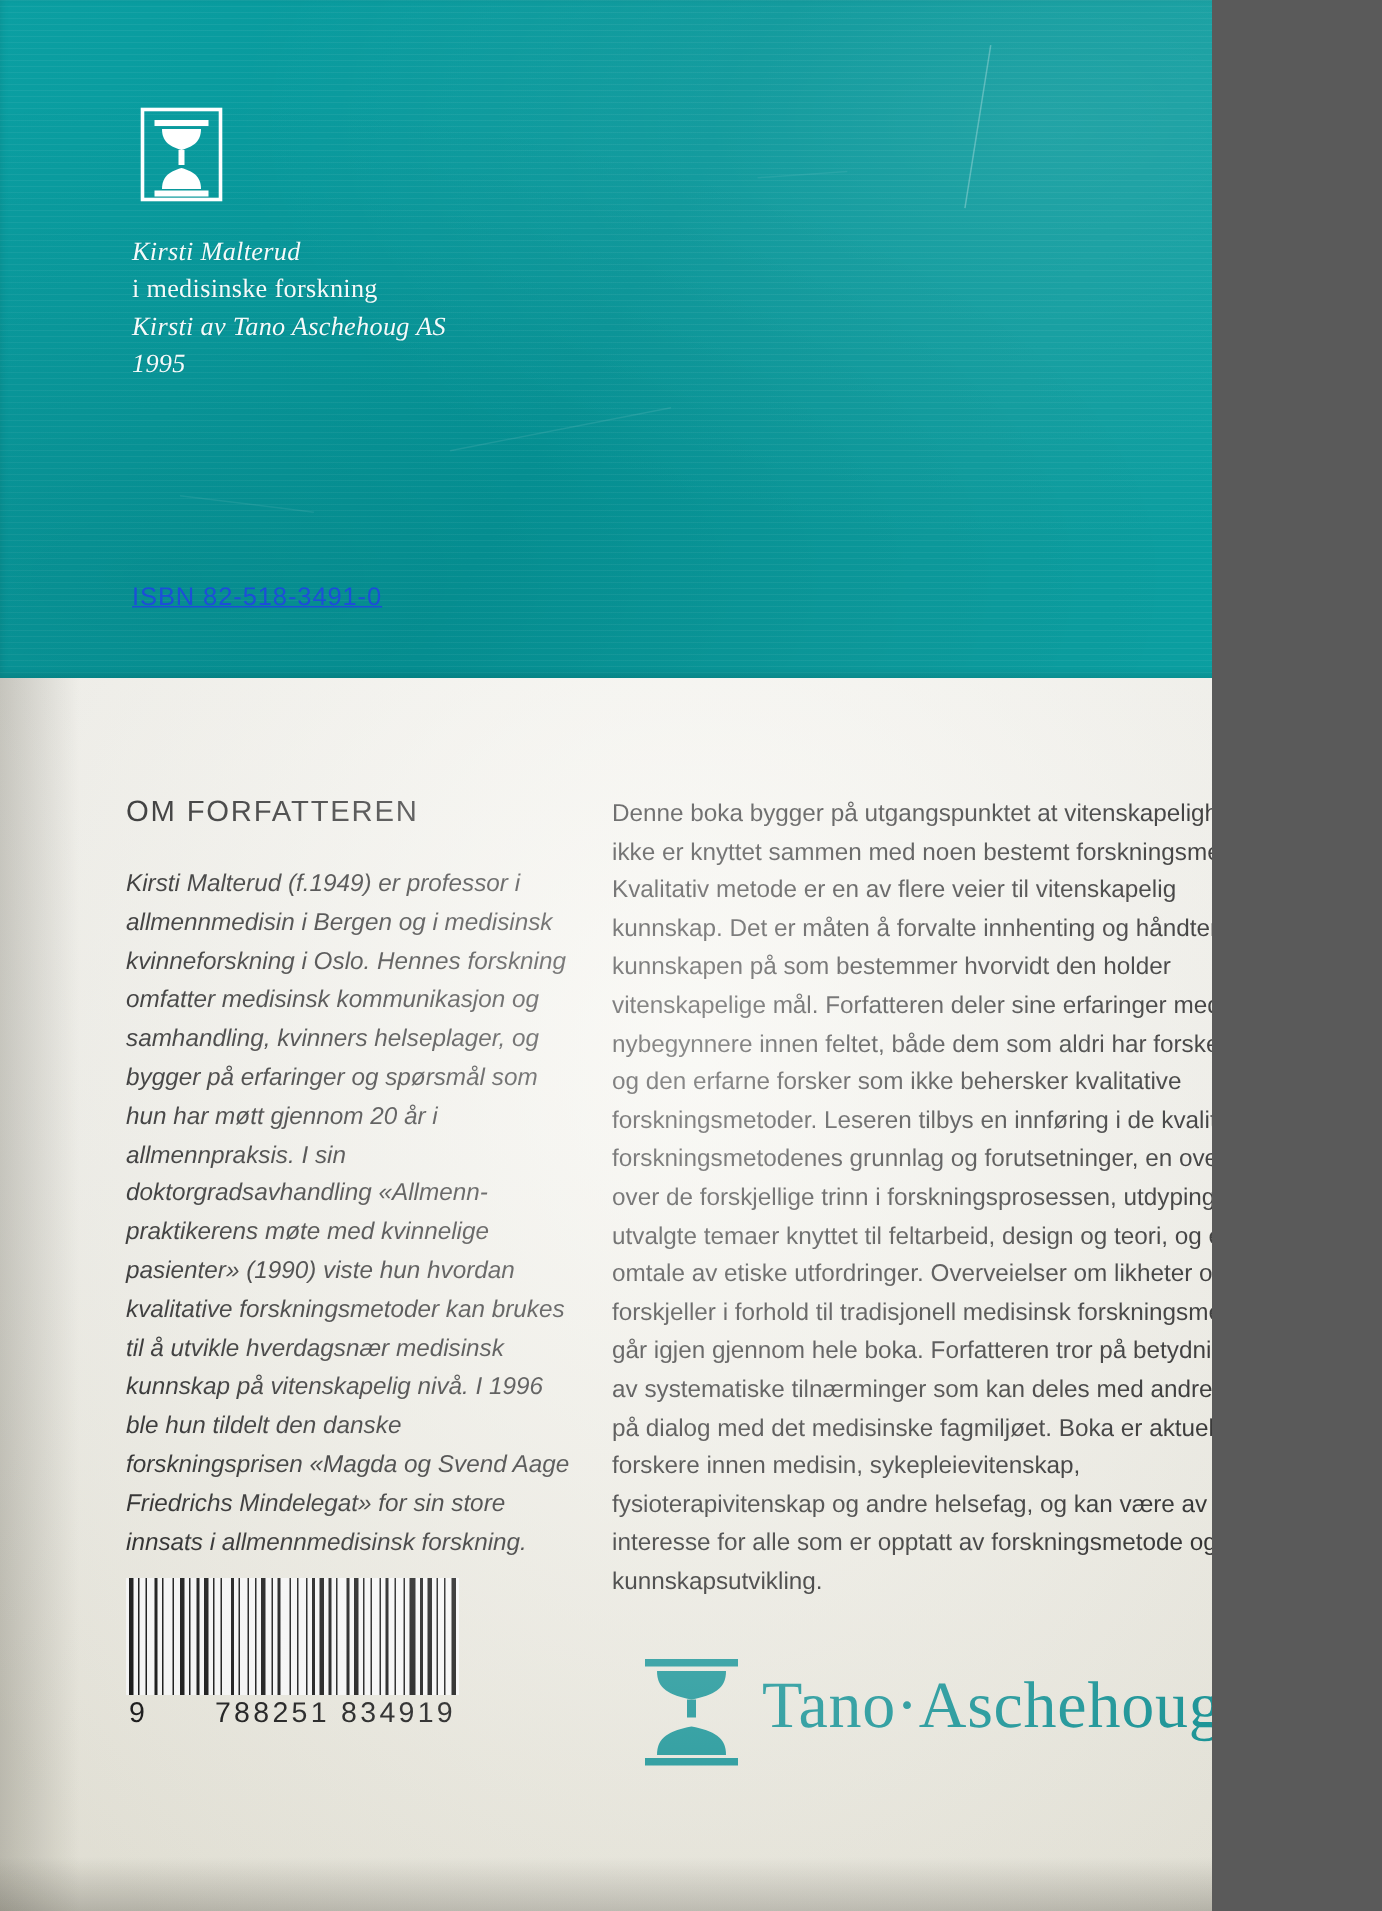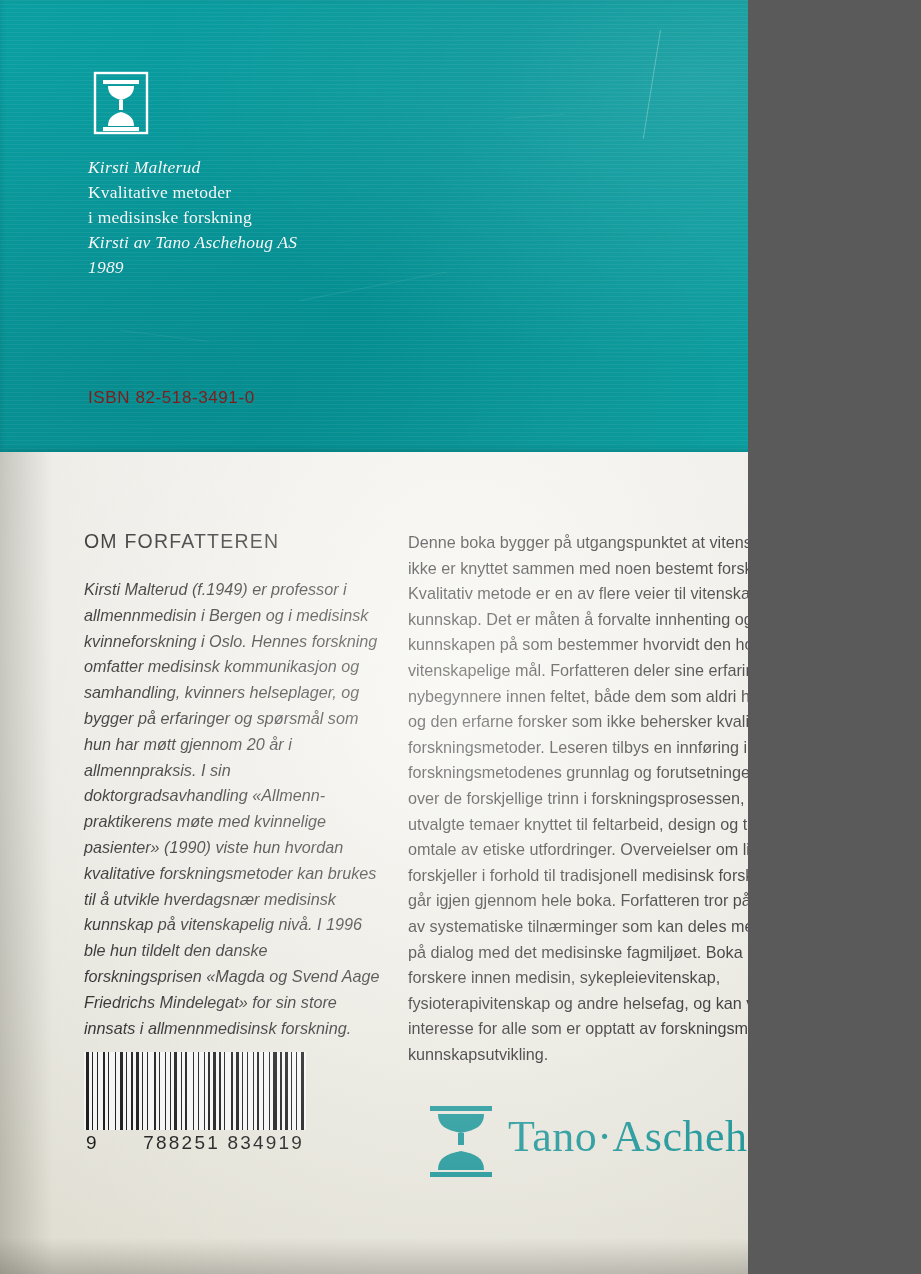--- a/index.html
+++ b/index.html
@@ -6,21 +6,21 @@
   html, body {
     margin: 0;
     padding: 0;
     background: #5a5a5a;
   }
   body {
     font-family: "Liberation Sans", sans-serif;
   }
   .book {
     position: relative;
-    width: 748px;
+    width: 808px;
     height: 1274px;
     overflow: hidden;
     background: #f2f1ea;
   }
   
   .teal-panel {
     position: absolute;
     left: 0;
     top: 0;
     width: 921px;
@@ -74,24 +74,25 @@
     line-height: 25px;
     letter-spacing: 0.2px;
     text-shadow: 0 0 1px rgba(0,0,0,0.15);
   }
   .colophon .ital { font-style: italic; }
 
   .isbn {
     position: absolute;
     left: 88px;
     top: 388px;
-    color: #7f1d1d;
+    color: #1d4ed8;
     font-family: "Liberation Sans", sans-serif;
     font-size: 17px;
     letter-spacing: 0.6px;
+    text-decoration: underline;
   }
 
   
   .white-area {
     position: absolute;
     left: 0;
     top: 452px;
     width: 921px;
     height: 822px;
     background:
@@ -238,24 +239,23 @@
         <path d="M18 16 c0 9 6 12 13 14 c7 -2 13 -5 13 -14 z"></path>
         <rect x="29" y="30" width="4" height="10"></rect>
         <path d="M18 56 c0 -9 6 -12 13 -14 c7 2 13 5 13 14 z"></path>
         <path d="M13 57 h36 v4 h-36 z"></path>
       </g>
     </svg>
   </div>
 
   <div class="colophon">
     <div class="ital">Kirsti Malterud</div>
-    <div>Kvalitative metoder</div>
     <div>i medisinske forskning</div>
     <div class="ital">Kirsti av Tano Aschehoug AS</div>
-    <div class="ital">1989</div>
+    <div class="ital">1995</div>
   </div>
 
   <div class="isbn">ISBN 82-518-3491-0</div>
 
   <div class="white-area">
     <div class="edge-left"></div>
     <div class="edge-right"></div>
     <div class="edge-bottom"></div>
 
     <div class="col-left">

